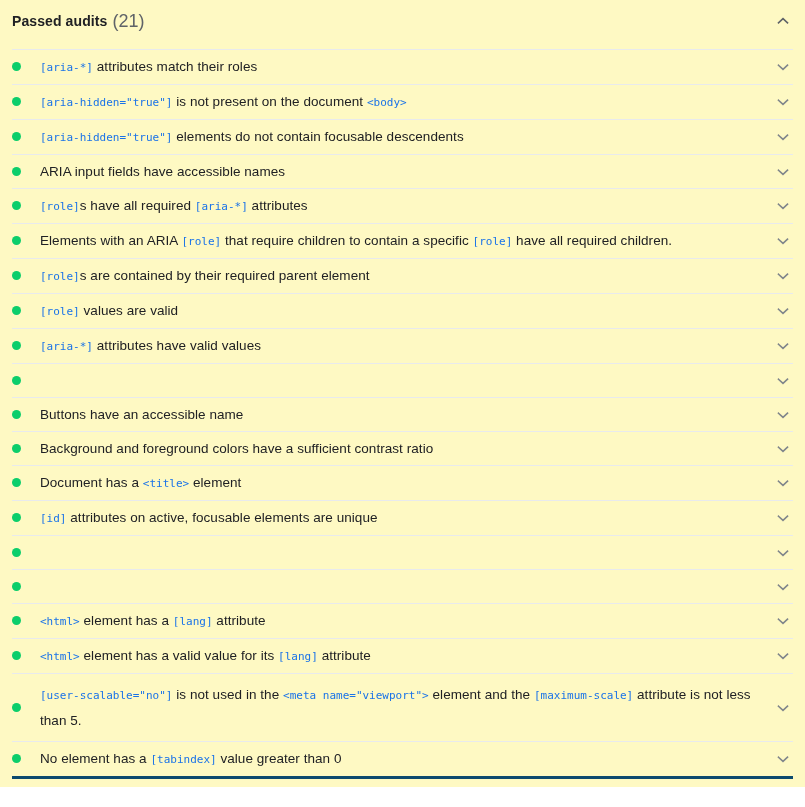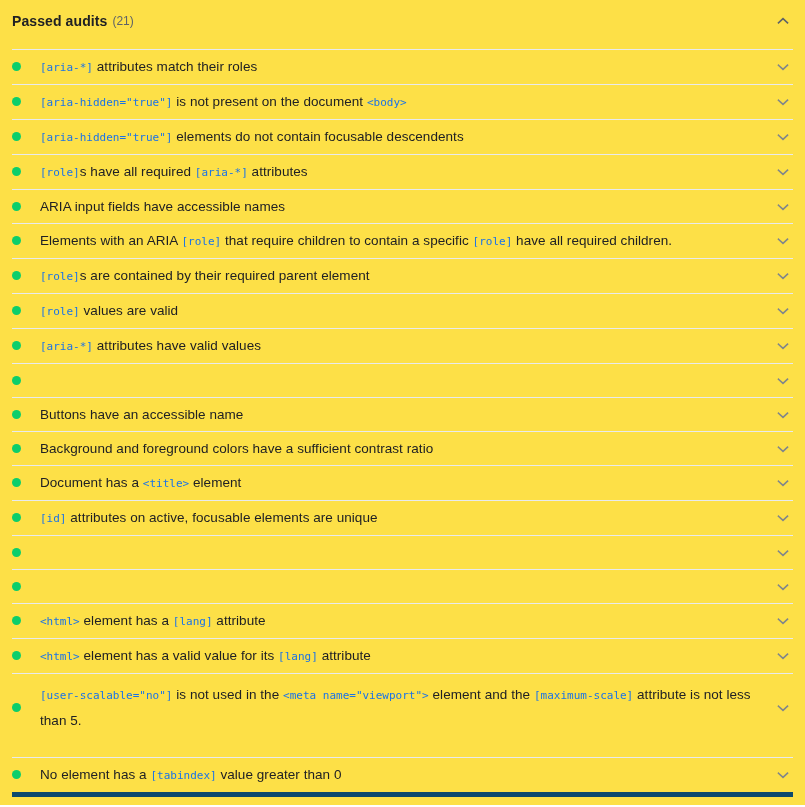--- a/index.html
+++ b/index.html
@@ -12,41 +12,41 @@
     height: 807px;
     font-family: "Liberation Sans", sans-serif;
     -webkit-font-smoothing: antialiased;
     color: #202124;
     overflow: hidden;
   }
 
   .panel {
     width: 805px;
     box-sizing: border-box;
-    background: #fde047;
+    background: #fef9c3;
   }
 
   
   .panel-header {
     position: relative;
     height: 41px;
     padding: 0 12px;
     display: flex;
     align-items: center;
     cursor: pointer;
   }
   .panel-title {
     font-size: 14px;
     font-weight: 700;
     color: #202124;
     letter-spacing: 0.1px;
     line-height: 1;
   }
   .panel-count {
-    font-size: 12px;
+    font-size: 18px;
     font-weight: 400;
     color: #5f6368;
     margin-left: 5px;
     line-height: 1;
   }
   .header-toggle {
     position: absolute;
     right: 14px;
     top: 50%;
     transform: translateY(-50%);
@@ -77,22 +77,21 @@
   .audit-row {
     position: relative;
     display: flex;
     align-items: flex-start;
     border-top: 1px solid #e8eaed;
     padding: 8px 30px 8px 0;
     min-height: 17px;
     cursor: pointer;
   }
   .audit-row.last {
-    border-bottom: 5px solid #0c4a6e;
-    margin-top: 16px;
+    border-bottom: 3px solid #0c4a6e;
   }
 
   .score-dot {
     flex: 0 0 auto;
     width: 9px;
     height: 9px;
     border-radius: 50%;
     background: #0cce6b;
     margin: 4px 19px 0 0;
   }
@@ -170,38 +169,38 @@
         <span class="score-dot" style="background: rgb(12, 206, 107);"></span>
         <span class="audit-title"><code>[aria-hidden="true"]</code> elements do not contain focusable descendents</span>
         <span class="row-toggle">
           <svg class="chev" width="12" height="8" viewBox="0 0 12 8" aria-hidden="true">
             <path d="M1.5 2.25 L6 6.4 L10.5 2.25"></path>
           </svg>
         </span>
       </div>
       <div class="audit-row">
         <span class="score-dot" style="background: rgb(12, 206, 107);"></span>
+        <span class="audit-title">ARIA input fields have accessible names</span>
+        <span class="row-toggle">
+          <svg class="chev" width="12" height="8" viewBox="0 0 12 8" aria-hidden="true">
+            <path d="M1.5 2.25 L6 6.4 L10.5 2.25"></path>
+          </svg>
+        </span>
+      </div>
+      <div class="audit-row">
+        <span class="score-dot" style="background: rgb(12, 206, 107);"></span>
         <span class="audit-title"><code>[role]</code>s have all required <code>[aria-*]</code> attributes</span>
         <span class="row-toggle">
           <svg class="chev" width="12" height="8" viewBox="0 0 12 8" aria-hidden="true">
             <path d="M1.5 2.25 L6 6.4 L10.5 2.25"></path>
           </svg>
         </span>
       </div>
       <div class="audit-row">
         <span class="score-dot" style="background: rgb(12, 206, 107);"></span>
-        <span class="audit-title">ARIA input fields have accessible names</span>
-        <span class="row-toggle">
-          <svg class="chev" width="12" height="8" viewBox="0 0 12 8" aria-hidden="true">
-            <path d="M1.5 2.25 L6 6.4 L10.5 2.25"></path>
-          </svg>
-        </span>
-      </div>
-      <div class="audit-row">
-        <span class="score-dot" style="background: rgb(12, 206, 107);"></span>
         <span class="audit-title">Elements with an ARIA <code>[role]</code> that require children to contain a specific <code>[role]</code> have all required children.</span>
         <span class="row-toggle">
           <svg class="chev" width="12" height="8" viewBox="0 0 12 8" aria-hidden="true">
             <path d="M1.5 2.25 L6 6.4 L10.5 2.25"></path>
           </svg>
         </span>
       </div>
       <div class="audit-row">
         <span class="score-dot" style="background: rgb(12, 206, 107);"></span>
         <span class="audit-title"><code>[role]</code>s are contained by their required parent element</span>

